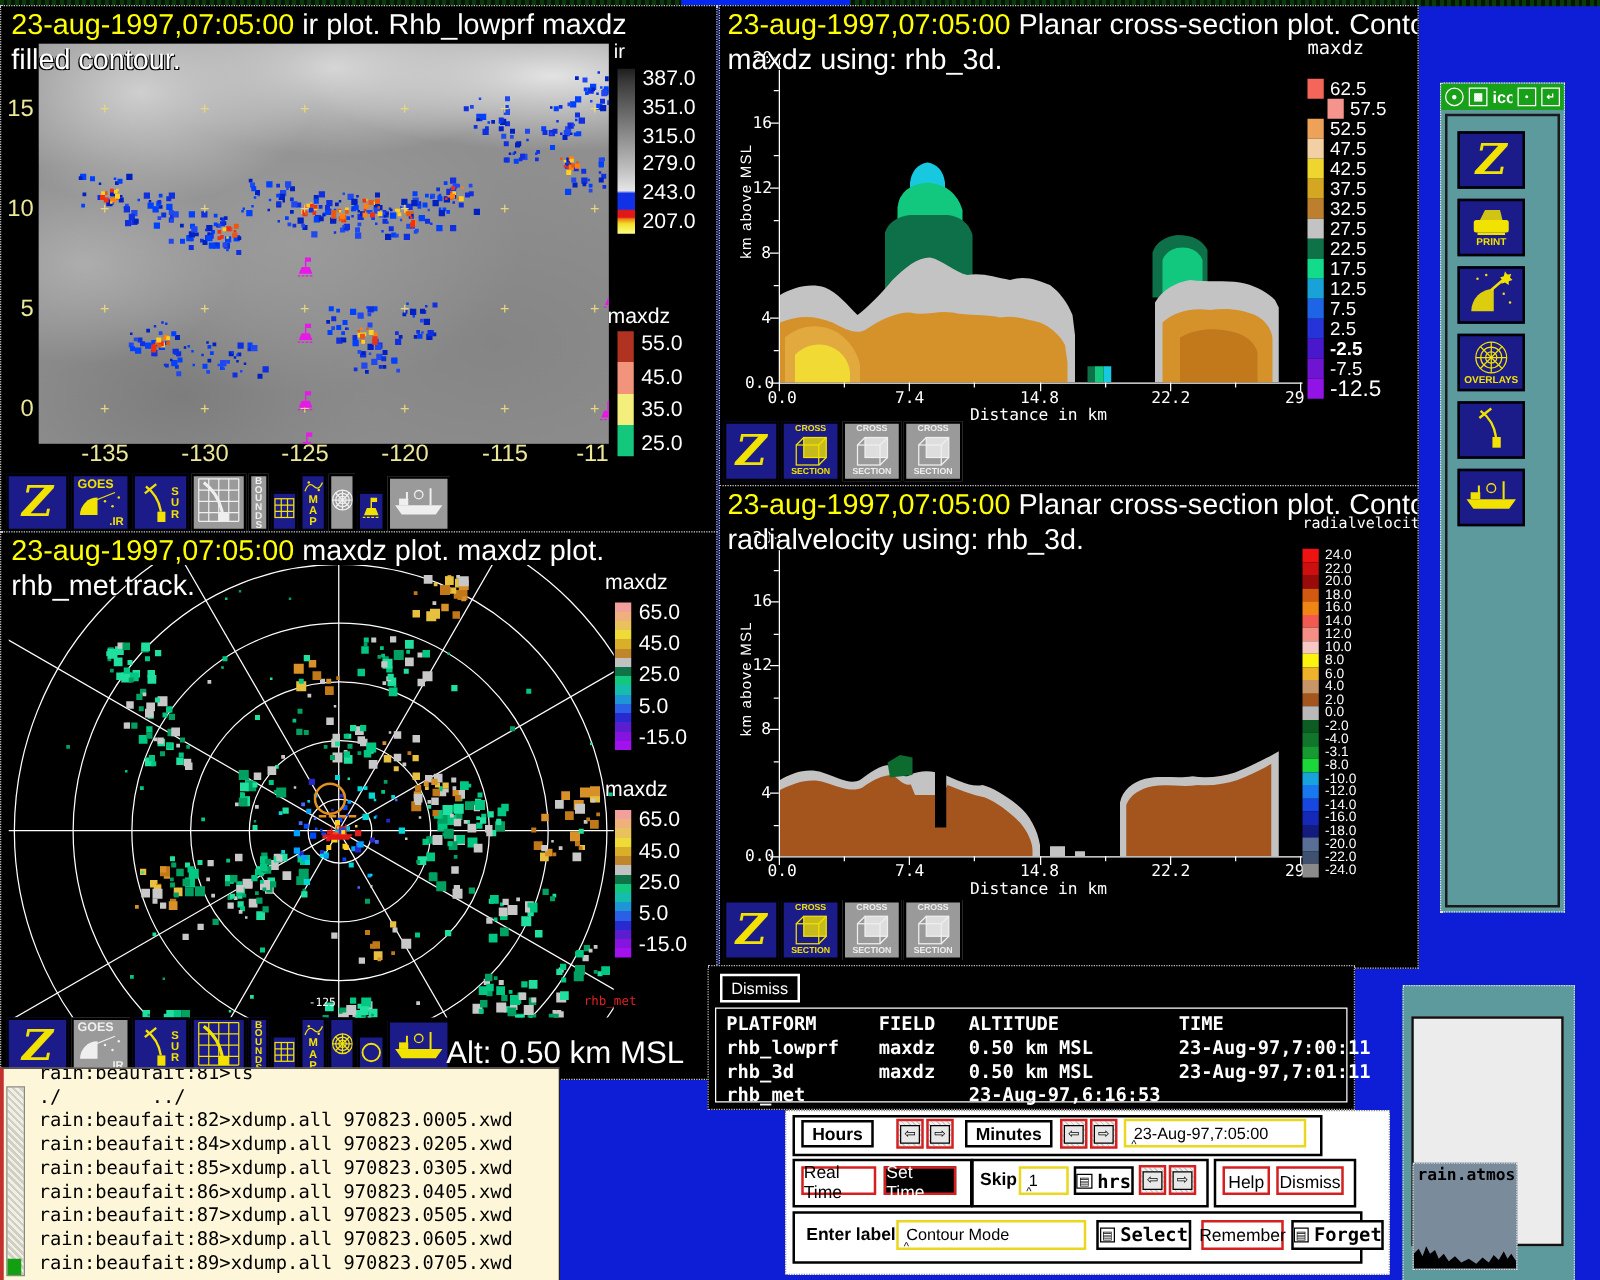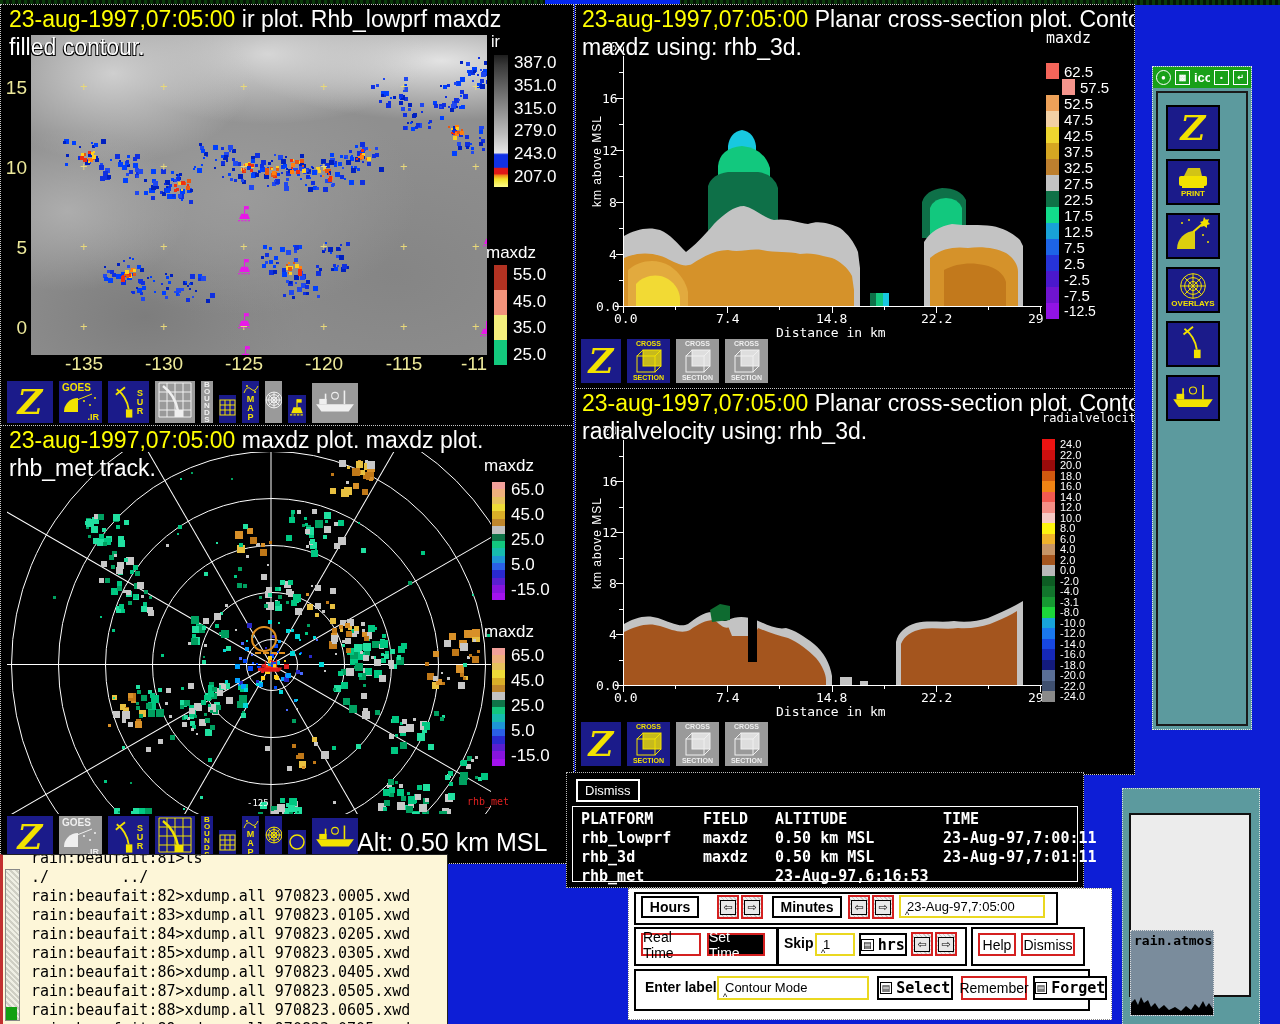--- a/index.html
+++ b/index.html
@@ -980,31 +980,31 @@
           <span class="cbl" style="font-size:15px">12.5</span>
         </div>
         <div class="cbrow" style="height: 16px;">
           <span class="sw" style="background:#1d64e6"></span>
           <span class="cbl" style="font-size:15px">7.5</span>
         </div>
         <div class="cbrow" style="height: 16px;">
           <span class="sw" style="background:#2633d8"></span>
           <span class="cbl" style="font-size:15px">2.5</span>
         </div>
-        <div class="cbrow" style="height: 16px;">
+        <div class="cbrow" style="height: 16px; font-weight: bold;">
           <span class="sw" style="background:#4a18cc"></span>
           <span class="cbl" style="font-size:15px">-2.5</span>
         </div>
         <div class="cbrow" style="height: 16px;">
           <span class="sw" style="background:#6f14d0"></span>
           <span class="cbl" style="font-size:15px">-7.5</span>
         </div>
         <div class="cbrow" style="height: 16px;">
           <span class="sw" style="background:#9113e6"></span>
-          <span class="cbl" style="font-size:14px">-12.5</span>
+          <span class="cbl" style="font-size:18px">-12.5</span>
         </div>
       </div>
     <div class="tbar" id="toolbarXs1" style="left:3px;top:331px;height:49px;">
         <div class="tbtn on" style="width: 44px; height: 48px;">
           <span class="zch" style="color:#f2e200">Z</span>
         </div>
         <div class="tbtn on" style="width: 47px; height: 48px;">
           <div class="cs1" style="color:#f2e200">CROSS</div>
           <svg width="30" height="26" viewBox="0 0 30 26">
             <rect x="9" y="2" width="18" height="16" fill="#f2e200" fill-opacity="0.8" stroke="#f2e200"></rect>
@@ -2021,21 +2021,20 @@
       <path d="M0,26 L0,14 4,10 7,16 10,8 13,14 17,11 20,18 24,14 28,20 33,16 38,21 44,18 50,22 55,17 60,21 64,15 68,19 72,12 75,18 78,14 82,20 82,26 Z" fill="#000"></path>
     </svg>
   </div>
 
   <div class="term" style="left:0;top:854px;width:444px;height:170px;">
     <div class="sb"></div>
     <div id="termLines" style="position:absolute;left:28px;top:-6px;">
         <div class="tline">rain:beaufait:81&gt;ls</div>
         <div class="tline">./        ../</div>
         <div class="tline">rain:beaufait:82&gt;xdump.all 970823.0005.xwd</div>
-        <div class="tline">rain:beaufait:83&gt;xdump.all 970823.0105.xwd</div>
         <div class="tline">rain:beaufait:84&gt;xdump.all 970823.0205.xwd</div>
         <div class="tline">rain:beaufait:85&gt;xdump.all 970823.0305.xwd</div>
         <div class="tline">rain:beaufait:86&gt;xdump.all 970823.0405.xwd</div>
         <div class="tline">rain:beaufait:87&gt;xdump.all 970823.0505.xwd</div>
         <div class="tline">rain:beaufait:88&gt;xdump.all 970823.0605.xwd</div>
         <div class="tline">rain:beaufait:89&gt;xdump.all 970823.0705.xwd</div>
       </div>
   </div>
   <div class="greendot"></div>
 

